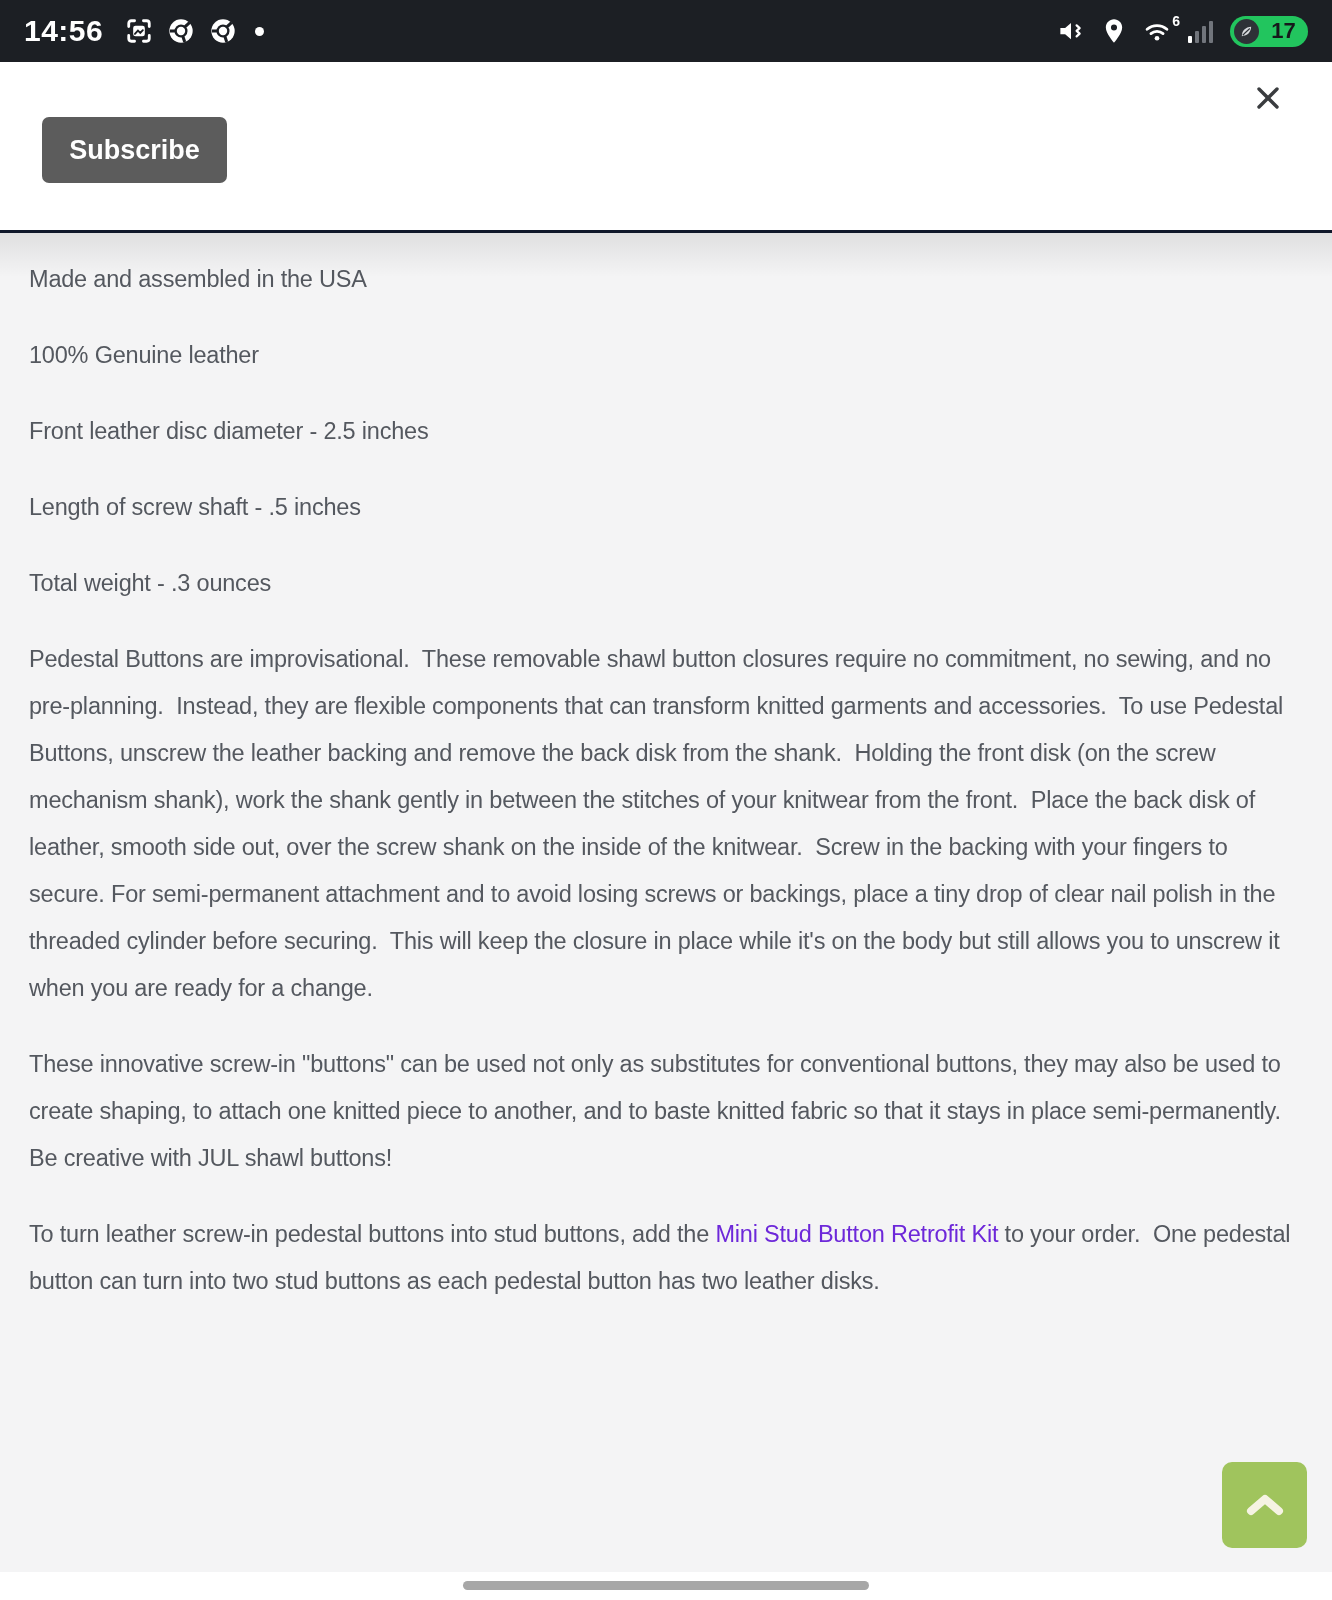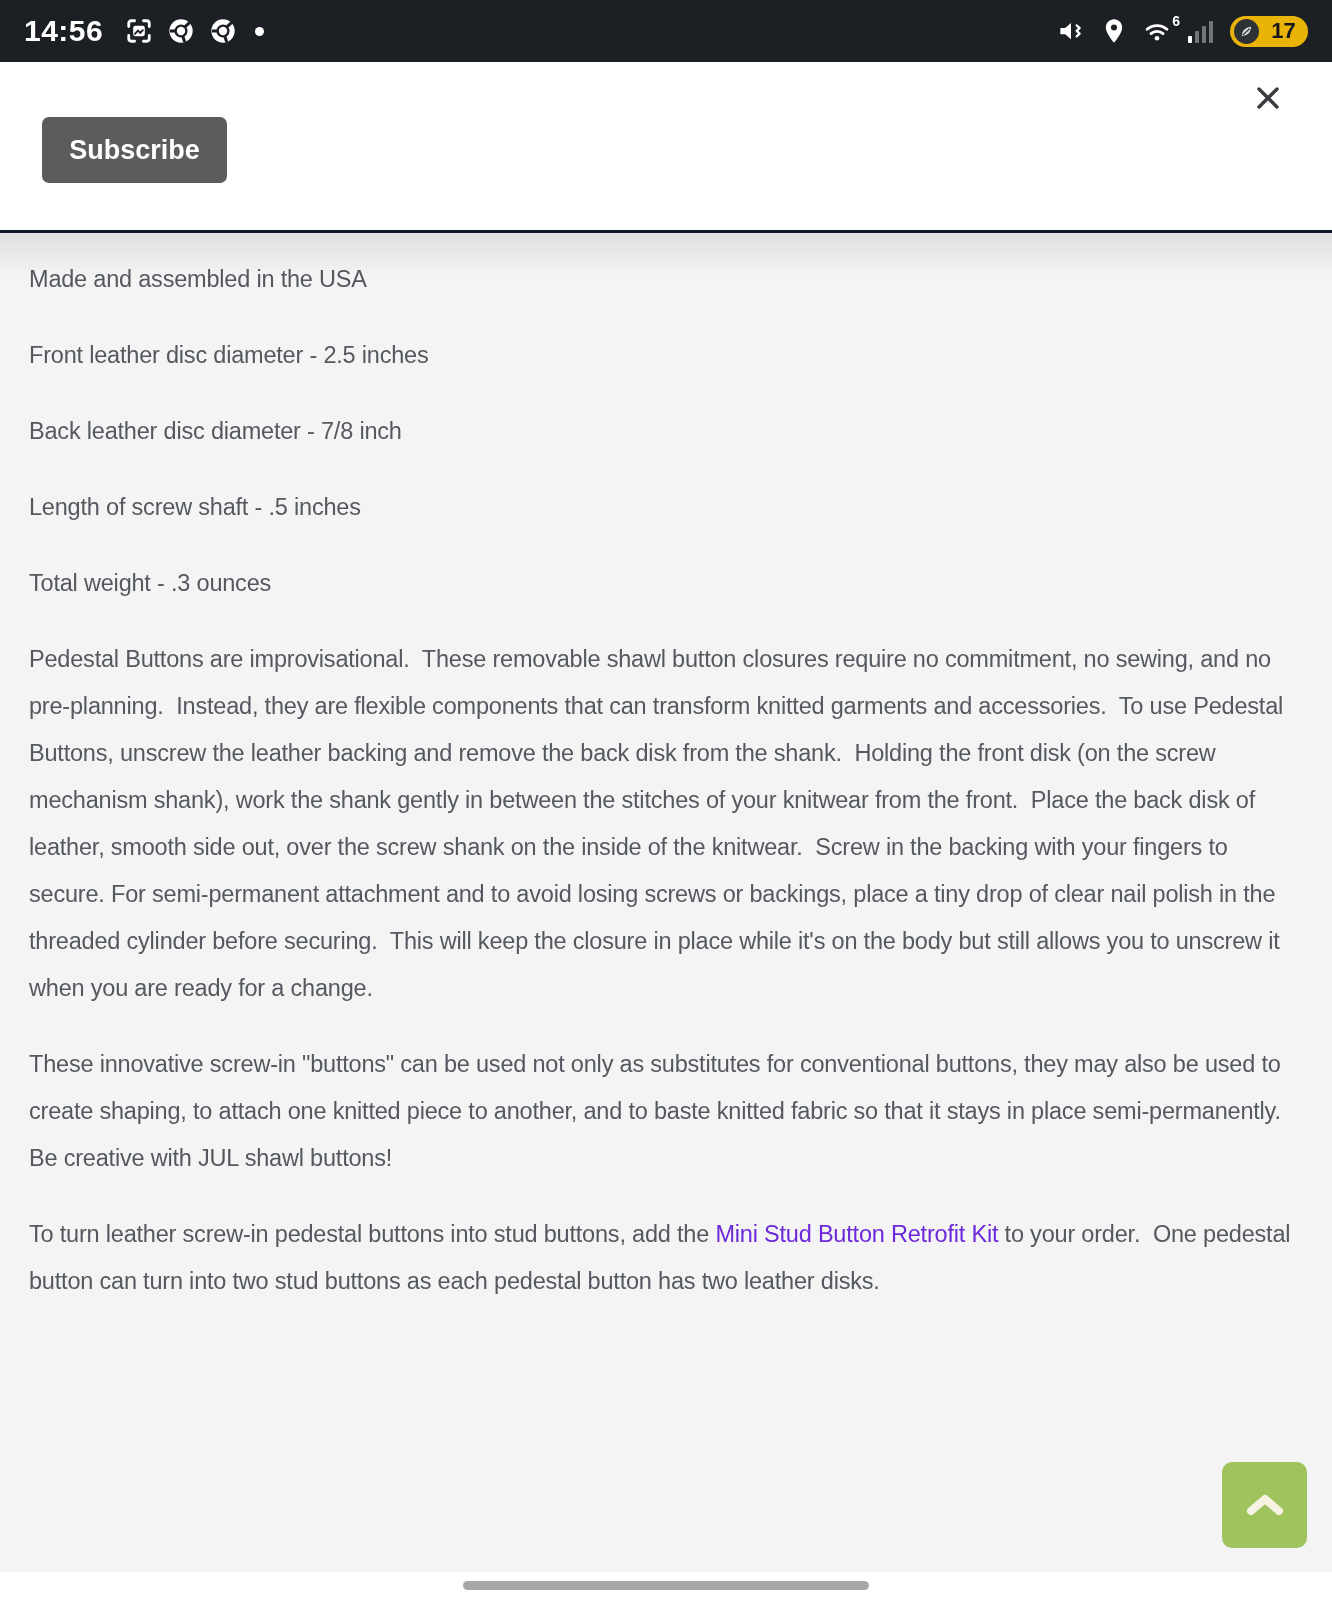--- a/index.html
+++ b/index.html
@@ -14,21 +14,21 @@
     background:#1c1f24;display:flex;align-items:center;
     justify-content:space-between;box-sizing:border-box;padding:0 24px;
   }
   .sb-left,.sb-right{display:flex;align-items:center;gap:14px;}
   .sb-time{color:#fff;font-size:30px;font-weight:700;letter-spacing:.5px;margin-right:8px;}
   .sb-icon{display:inline-flex;align-items:center;justify-content:center;}
   .sb-dot{width:9px;height:9px;border-radius:50%;background:#fff;margin-left:4px;}
   .wifi-wrap{position:relative;}
   .wifi-six{position:absolute;top:-4px;right:-8px;color:#fff;font-size:14px;font-weight:700;}
   .battery-pill{
-    width:78px;height:31px;border-radius:16px;background:#eab308;
+    width:78px;height:31px;border-radius:16px;background:#22c55e;
     display:flex;align-items:center;box-sizing:border-box;padding:0 8px 0 4px;gap:8px;
   }
   .battery-circle{
     width:25px;height:25px;border-radius:50%;background:#2e3237;
     display:flex;align-items:center;justify-content:center;flex:0 0 auto;
   }
   .battery-num{color:#16181b;font-size:22px;font-weight:700;flex:1;text-align:center;}
   
   .header{
     position:absolute;top:62px;left:0;width:100%;height:168px;background:#ffffff;
@@ -171,22 +171,22 @@
     <button class="close-btn" aria-label="Close">
       <svg width="32" height="32" viewBox="0 0 32 32" fill="none" stroke="#3a3c3f" stroke-width="3.4" stroke-linecap="round">
         <line x1="7" y1="7" x2="25" y2="25"></line>
         <line x1="25" y1="7" x2="7" y2="25"></line>
       </svg>
     </button>
   </div>
 
   <div class="content">
     <p>Made and assembled in the USA</p>
+    <p>100% Genuine leather</p>
     <p>Front leather disc diameter - 2.5 inches</p>
-    <p>Back leather disc diameter - 7/8 inch</p>
     <p>Length of screw shaft - .5 inches</p>
     <p>Total weight - .3 ounces</p>
 
     <p>Pedestal Buttons are improvisational.  These removable shawl button closures require no commitment, no sewing, and no pre-planning.  Instead, they are flexible components that can transform knitted garments and accessories.  To use Pedestal Buttons, unscrew the leather backing and remove the back disk from the shank.  Holding the front disk (on the screw mechanism shank), work the shank gently in between the stitches of your knitwear from the front.  Place the back disk of leather, smooth side out, over the screw shank on the inside of the knitwear.  Screw in the backing with your fingers to secure. For semi-permanent attachment and to avoid losing screws or backings, place a tiny drop of clear nail polish in the threaded cylinder before securing.  This will keep the closure in place while it's on the body but still allows you to unscrew it when you are ready for a change.</p>
     <p>These innovative screw-in "buttons" can be used not only as substitutes for conventional buttons, they may also be used to create shaping, to attach one knitted piece to another, and to baste knitted fabric so that it stays in place semi-permanently.  Be creative with JUL shawl buttons!</p>
 
     <p><span>To turn leather screw-in pedestal buttons into stud buttons, add the </span><a class="red-link">Mini Stud Button Retrofit Kit</a><span> to your order.  One pedestal button can turn into two stud buttons as each pedestal button has two leather disks.</span></p>
   </div>
 
   <button class="scroll-top-btn" aria-label="Scroll to top">

